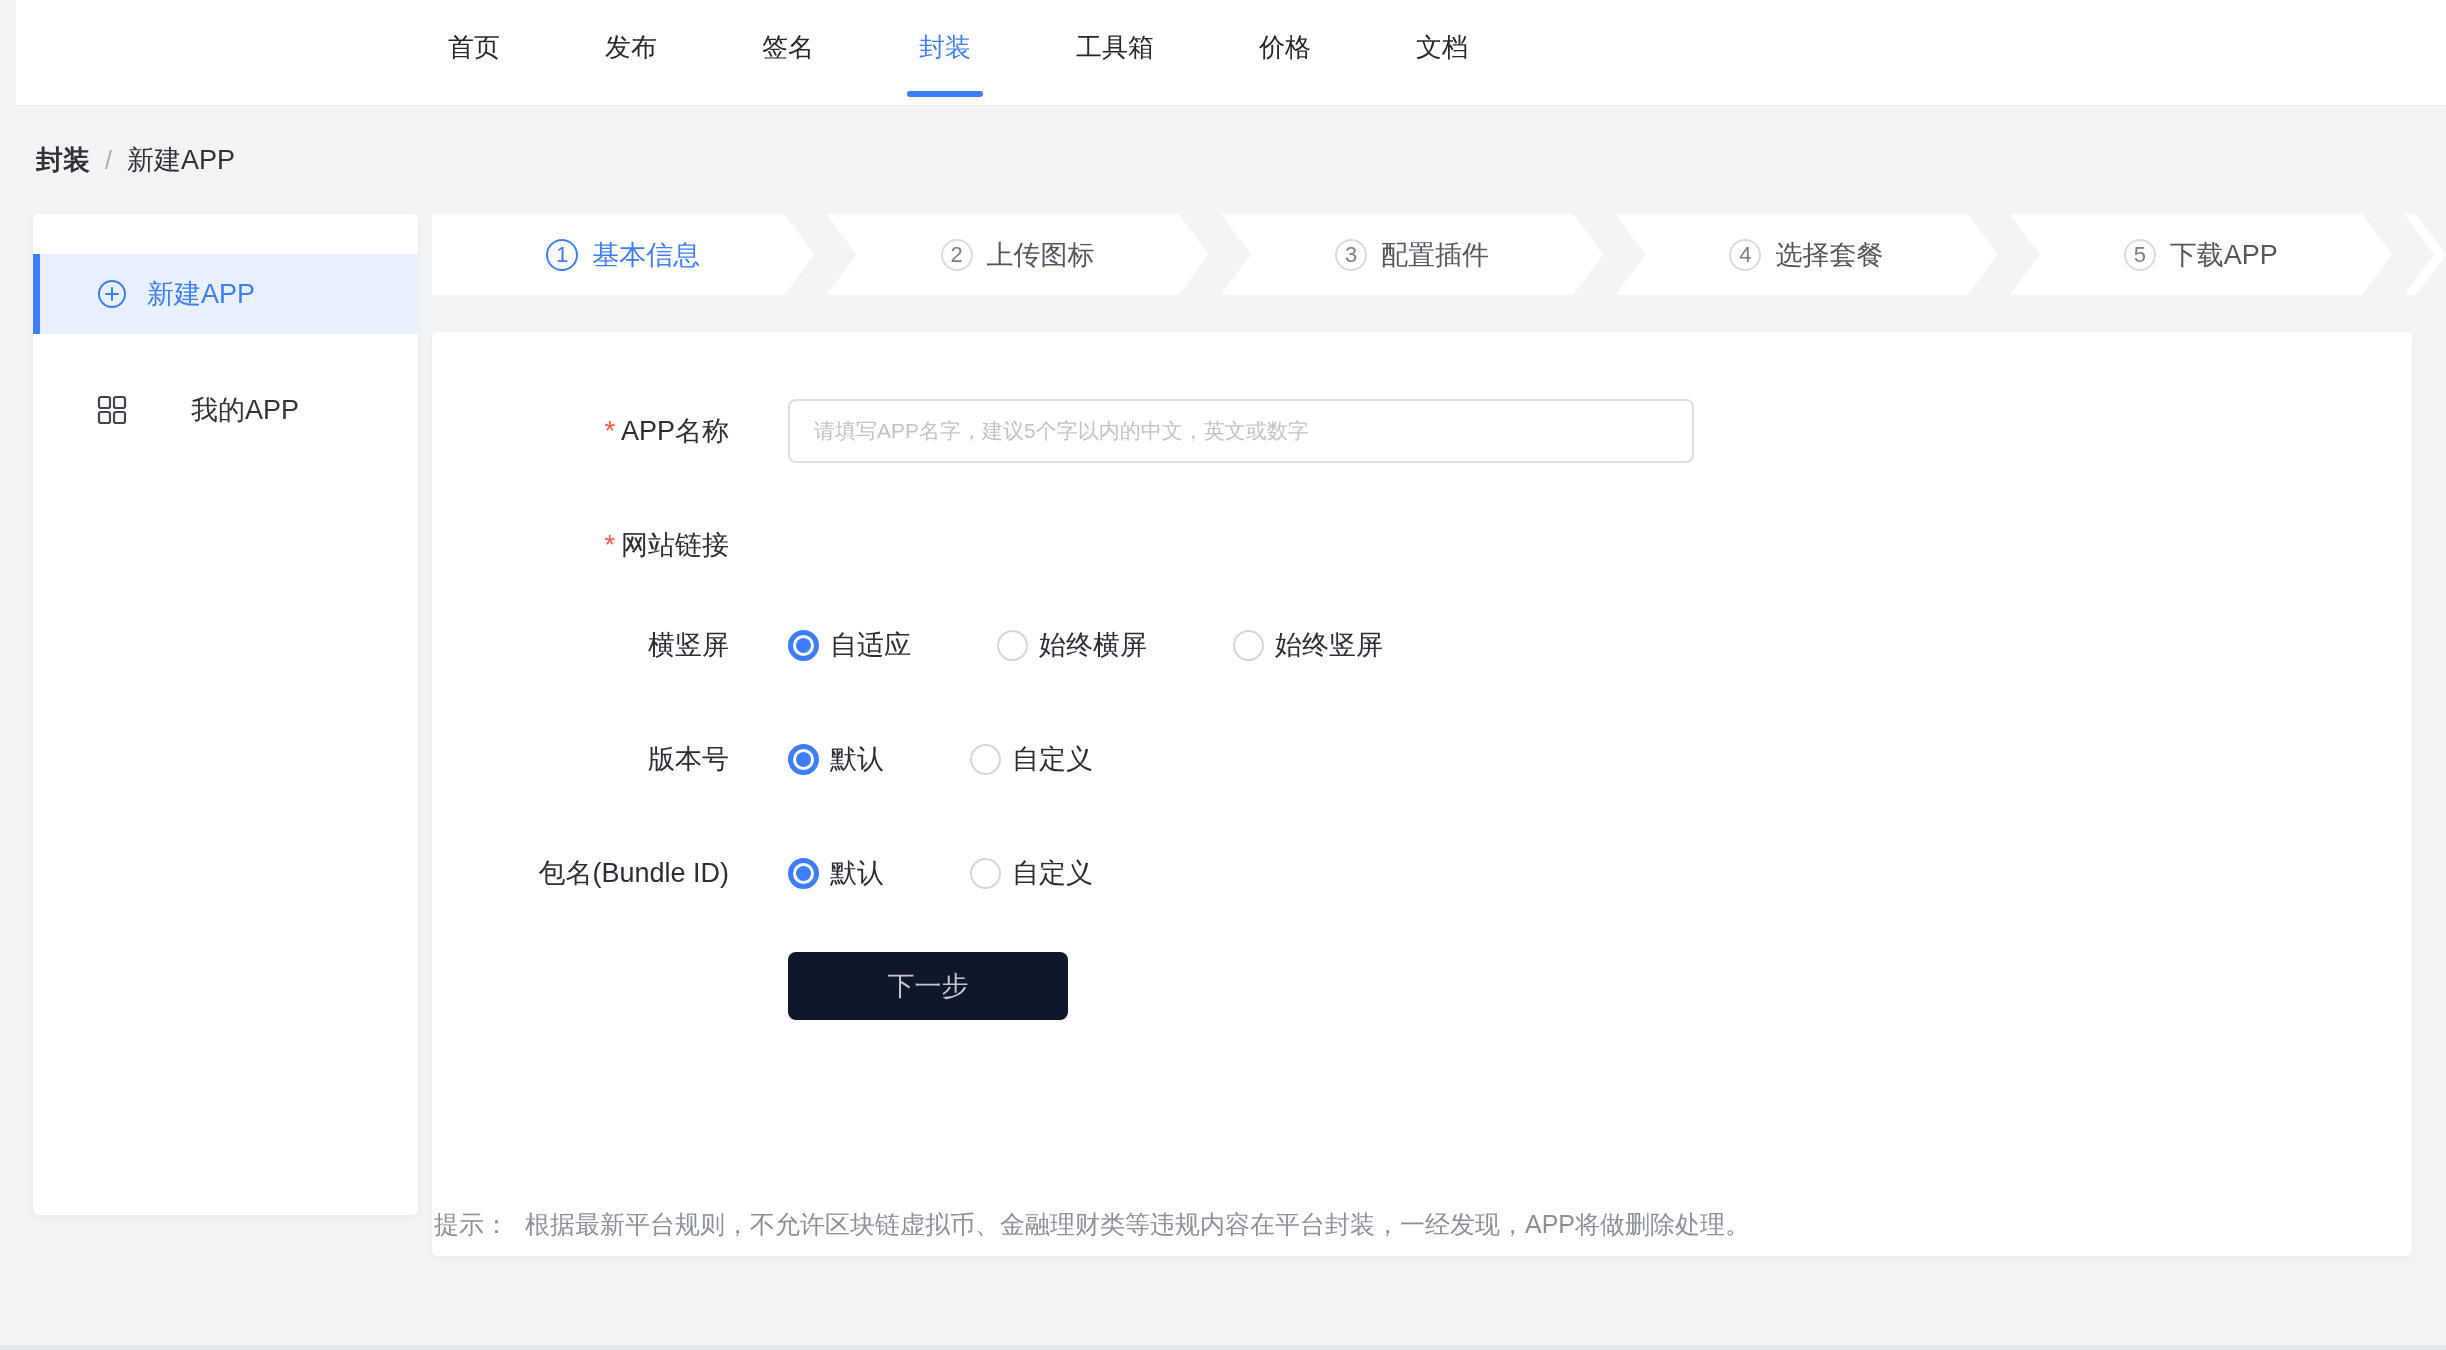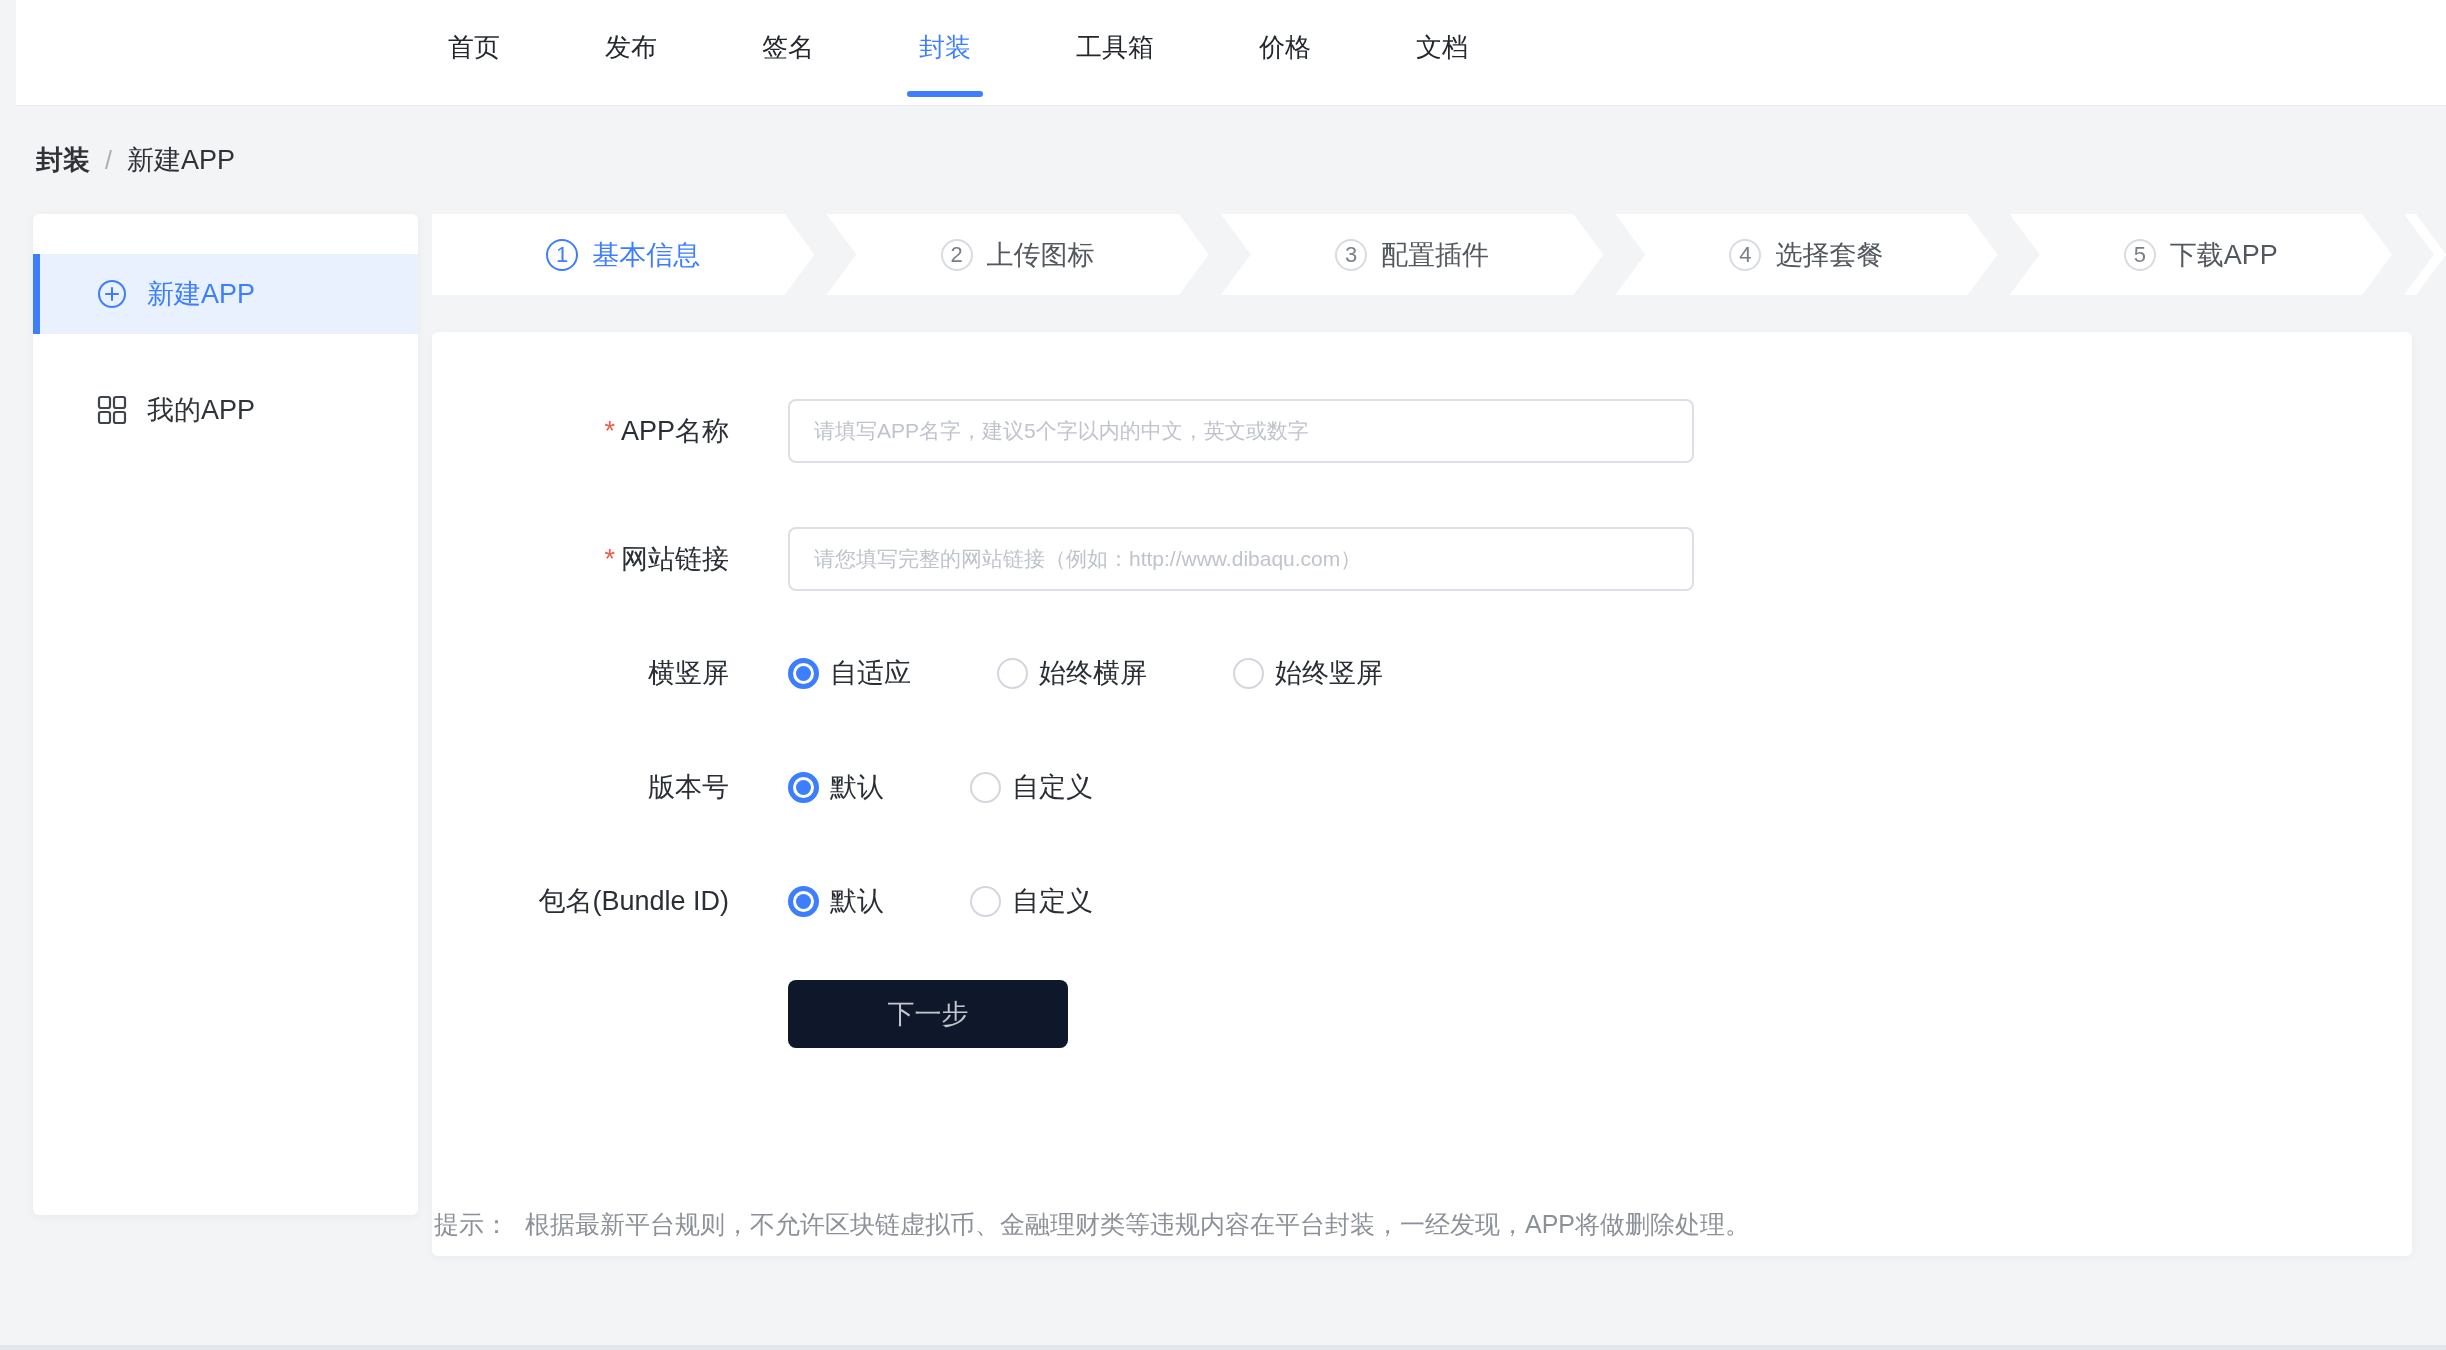--- a/index.html
+++ b/index.html
@@ -40,21 +40,21 @@
   }
   .side-item {
     position:relative; height:80px; display:flex; align-items:center;
     padding-left:64px; cursor:pointer; font-size:27px; color:#303438;
   }
   .side-item .side-label { margin-left:20px; }
   .side-item.active { background:#E9F1FE; color:#3D7EFF; }
   .side-item.active .active-bar {
     position:absolute; left:0; top:0; width:7px; height:80px; background:#3D7EFF;
   }
-  .side-item + .side-item { margin-top:36px; }
+  .side-item + .side-item { margin-top:36px;gap:44px; }
   .side-icon { width:30px; height:30px; flex:none; display:block; }
   
   .stepper {
     position:absolute; left:432px; top:214px; width:2014px; height:81px;
     display:flex; align-items:stretch; gap:12px;
   }
   .seg {
     flex:1; background:#fff; display:flex; align-items:center; justify-content:center;
     clip-path:polygon(0 0, calc(100% - 30px) 0, 100% 50%, calc(100% - 30px) 100%, 0 100%, 30px 50%);
   }
@@ -222,23 +222,20 @@
     <div class="row-controls">
       <input class="text-input" type="text" placeholder="请填写APP名字，建议5个字以内的中文，英文或数字" style="">
     </div>
   </div>
 
   <div class="form-row r2">
     <div class="row-label">
       <span class="req-star">*</span>
       <span>网站链接</span>
     </div>
-    <div class="row-controls">
-      <input class="text-input" type="text" placeholder="请您填写完整的网站链接（例如：http://www.dibaqu.com）" style="">
-    </div>
   </div>
 
 
   <div class="form-row r4">
     <div class="row-label">
       <span>横竖屏</span>
     </div>
     <div class="row-controls">
       <span class="radio-option">
         <span class="radio checked"></span>

